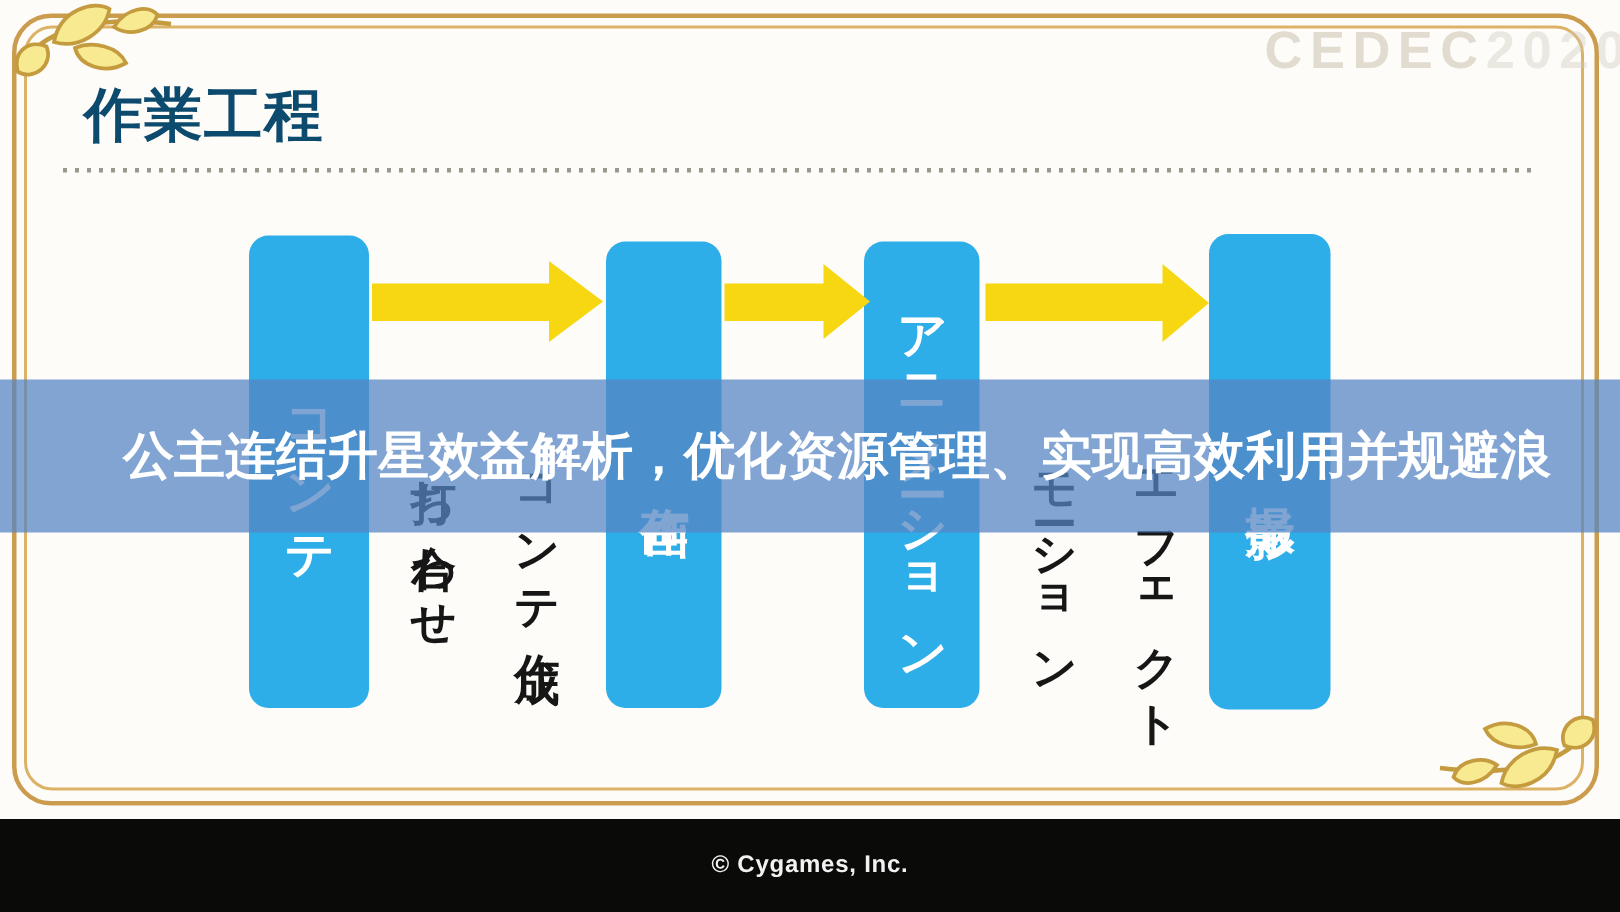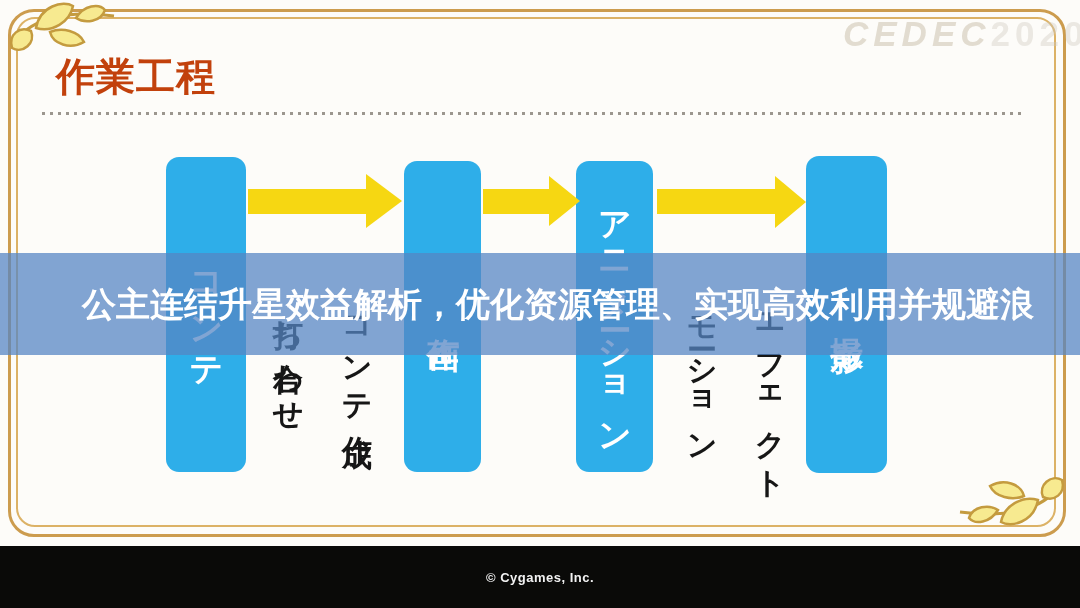--- a/index.html
+++ b/index.html
@@ -16,21 +16,21 @@
   .frame-inner{
     position:absolute;left:16px;top:17px;width:1036px;height:506px;
     border:2px solid #DCB266;border-radius:19px;
   }
   .ornament{position:absolute;z-index:3;}
   .ornament.tl{left:6px;top:-2px;}
   .ornament.br{left:958px;top:472px;transform:rotate(180deg);}
   
   .title{
     position:absolute;left:56px;top:50px;
-    font-size:39px;font-weight:800;color:#c2410c;letter-spacing:1px;
+    font-size:39px;font-weight:800;color:#0c4a6e;letter-spacing:1px;
   }
   .dots{
     position:absolute;left:42px;top:112px;width:980px;height:3px;
     background:repeating-linear-gradient(90deg,#9b968e 0 3px,transparent 3px 8px);
   }
   
   .bar{
     position:absolute;background:#2EAEE9;border-radius:13px;
     display:flex;justify-content:center;
   }
@@ -57,28 +57,28 @@
   }
   .cap{
     color:#fff;font-weight:800;font-size:34px;line-height:44px;
     letter-spacing:0px;text-align:center;white-space:nowrap;
   }
   
   .wm{
     position:absolute;left:843px;top:14px;z-index:6;
     font-size:35px;font-weight:800;letter-spacing:5px;white-space:nowrap;
   }
-  .wm .brand{color:rgba(196,186,164,0.48);font-style:italic;}
+  .wm .brand{color:rgba(196,186,164,0.48);}
   .wm .year{color:rgba(205,200,188,0.38);}
   
   .footer{
     position:absolute;left:0;top:546px;width:1080px;height:62px;
     background:#0a0a08;display:flex;align-items:center;justify-content:center;
   }
-  .footer-text{color:#f2f2f2;font-size:13px;font-weight:600;letter-spacing:0.5px;}
+  .footer-text{color:#f2f2f2;font-size:16px;font-weight:600;letter-spacing:0.5px;}
 </style>
 </head>
 <body>
 
 <div class="screen">
 
   <div class="frame-outer"></div>
   <div class="frame-inner"></div>
 
   <svg class="ornament tl" width="110" height="58" viewBox="0 0 110 58">

